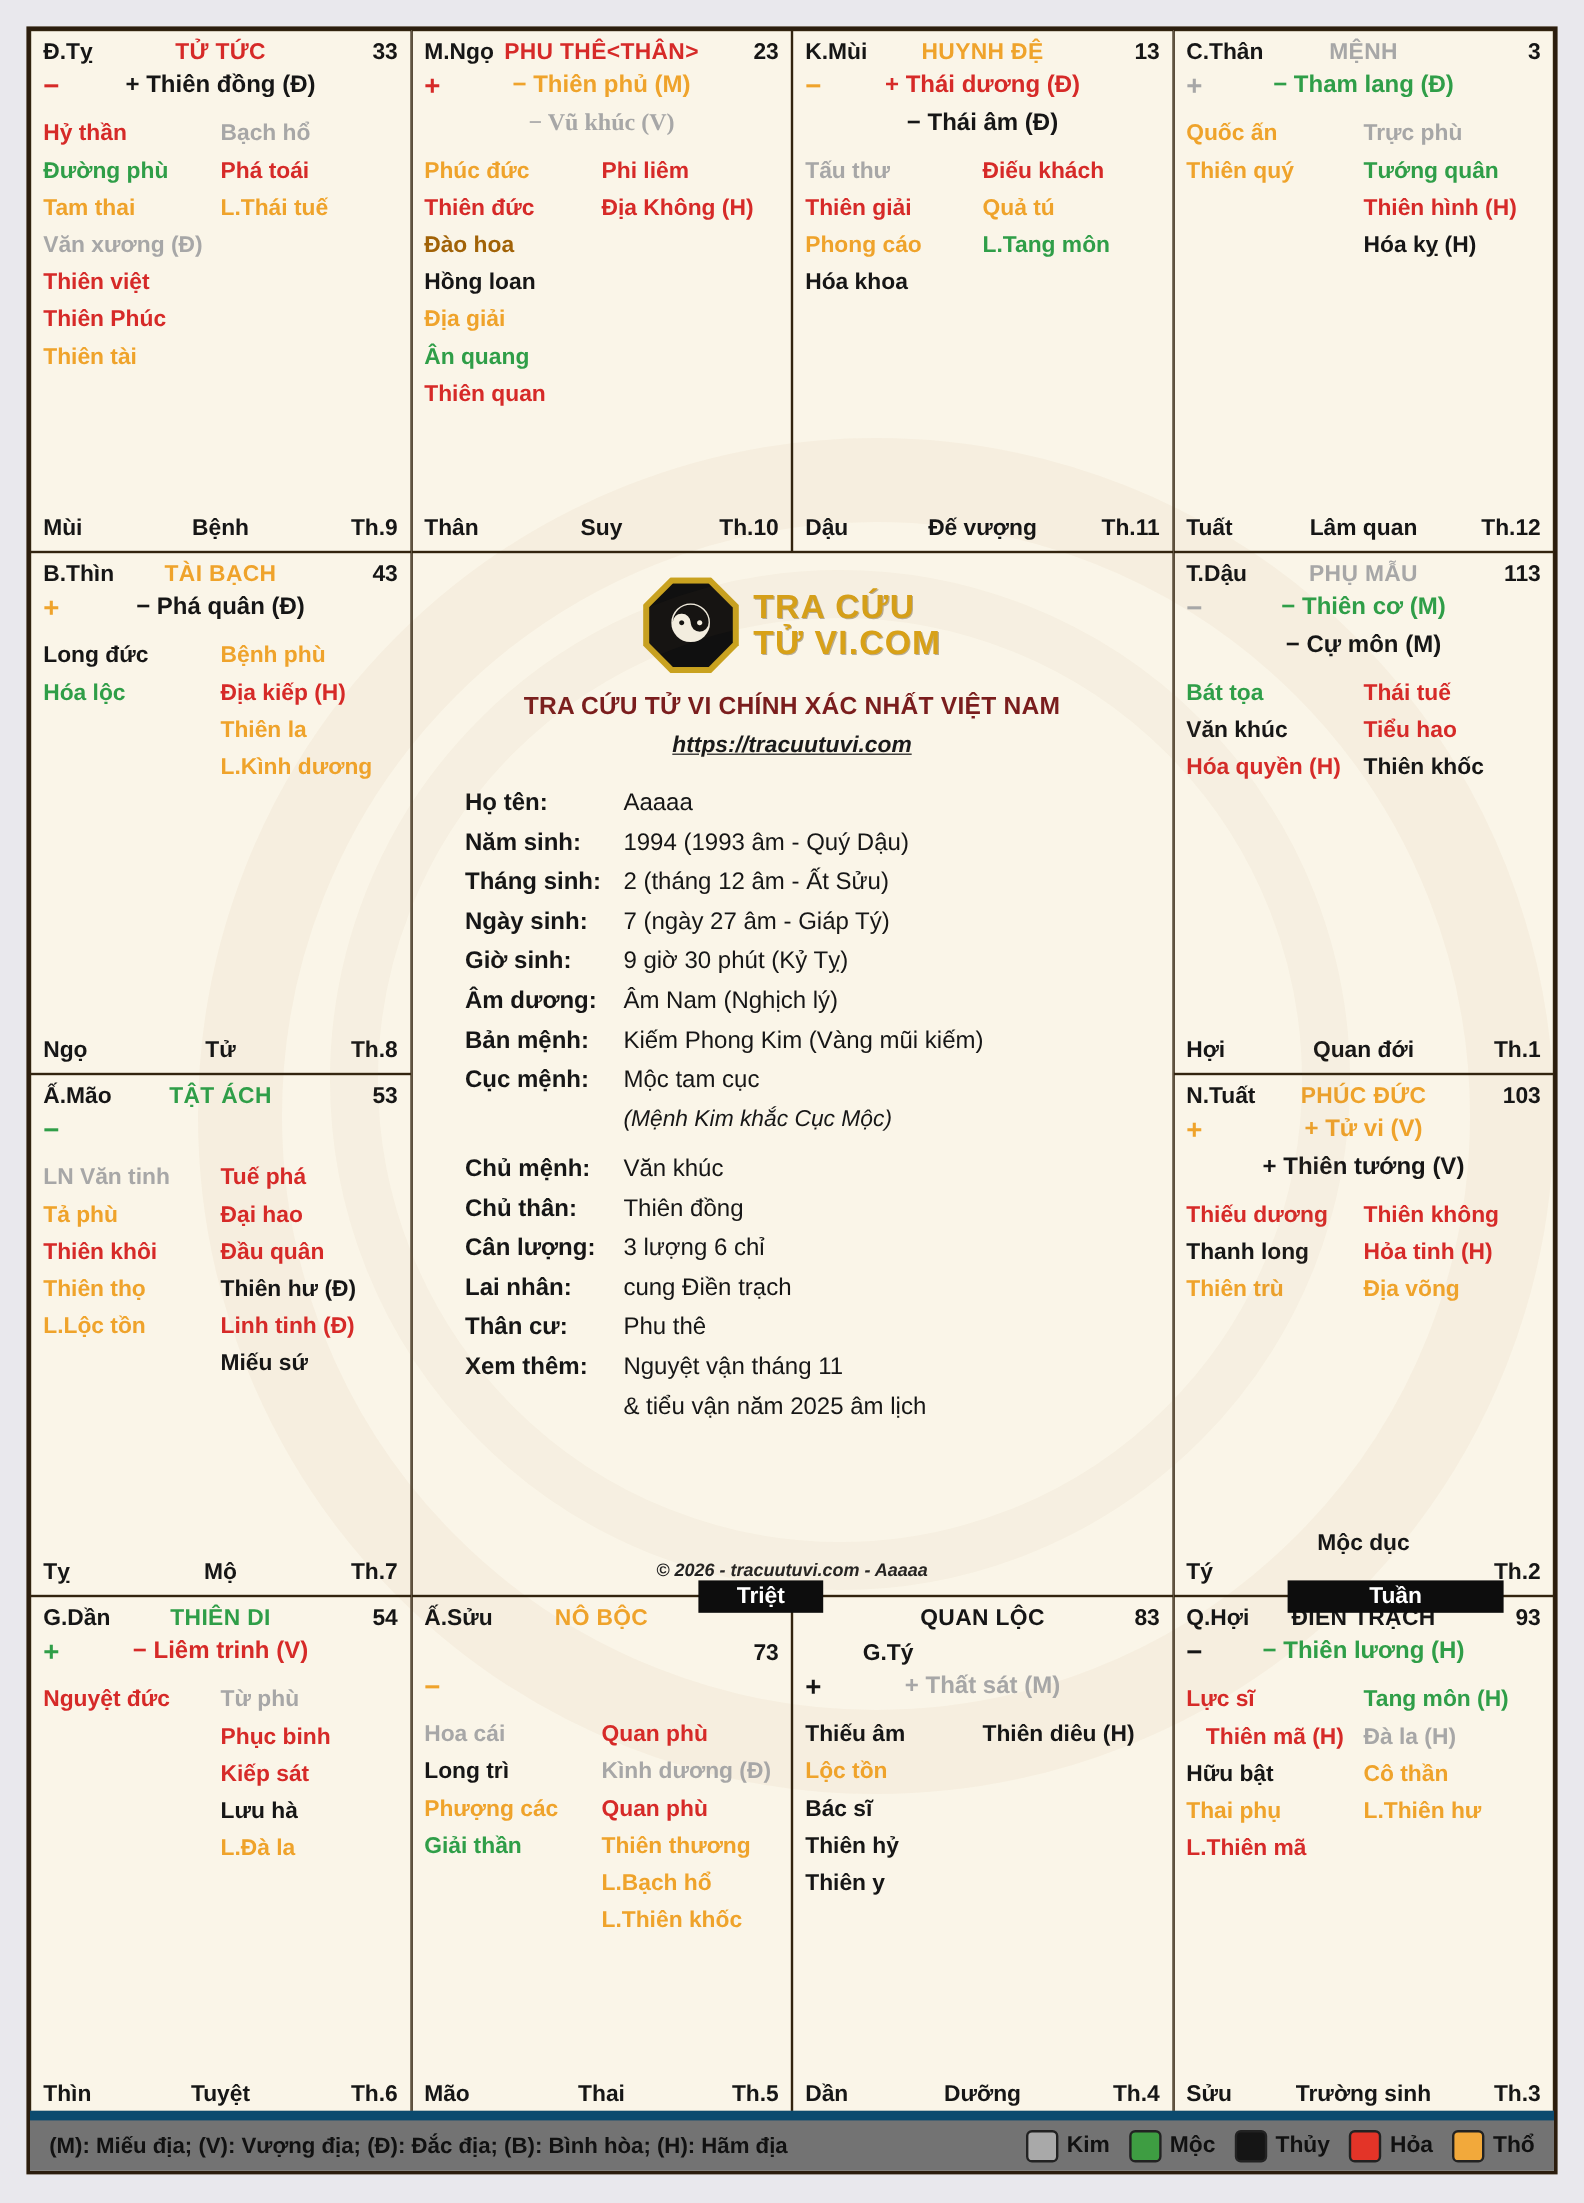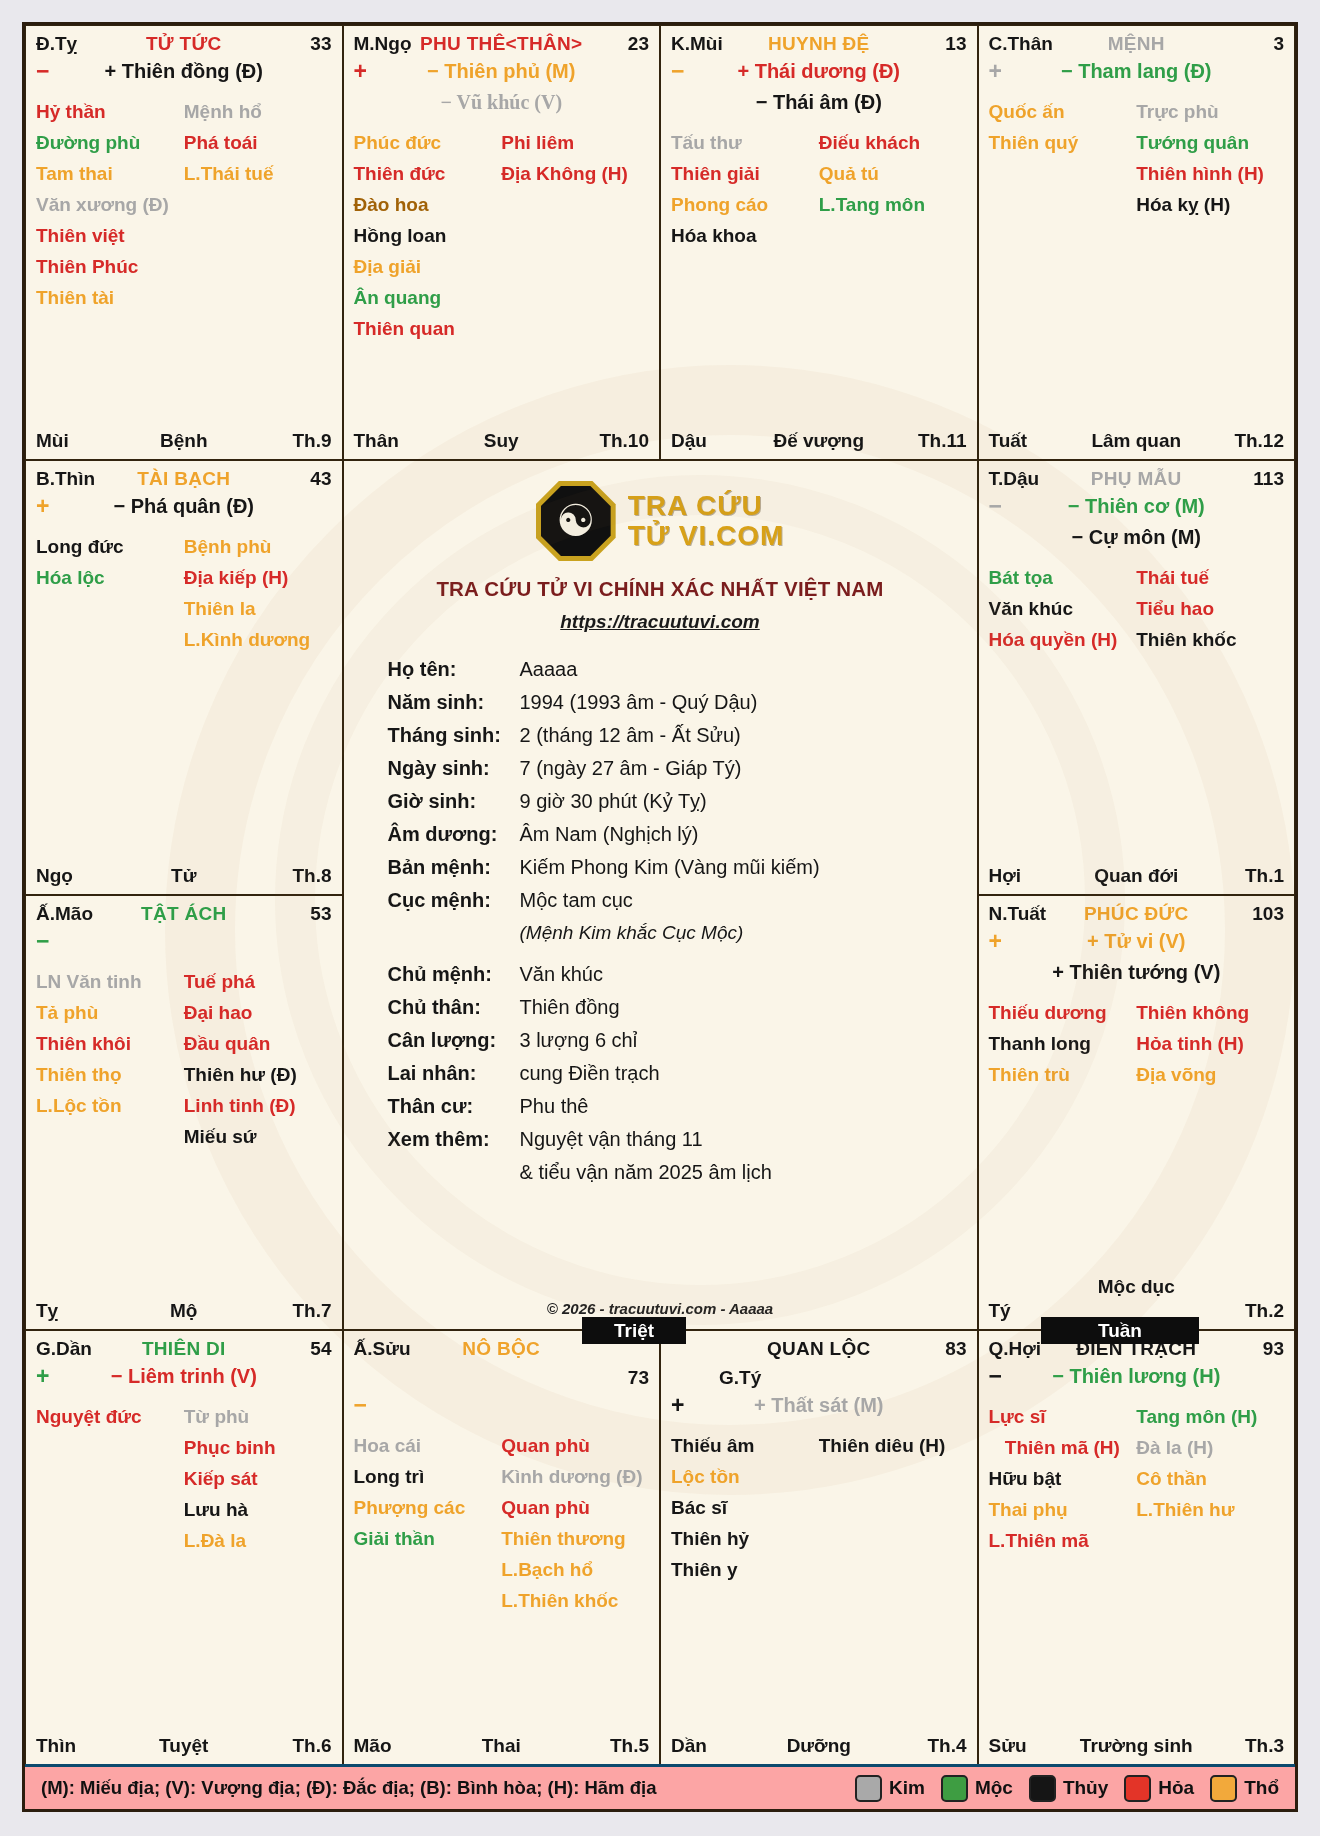--- a/index.html
+++ b/index.html
@@ -27,43 +27,43 @@
   .cols li{height:31px;line-height:31px;font-weight:700;font-size:19px;white-space:nowrap;}
   .pfooter{position:absolute;left:10px;right:10px;bottom:7px;height:24px;
     font-weight:700;font-size:19px;color:#161616;}
   .fb{position:absolute;left:0;bottom:0;}
   .fs{position:absolute;left:0;right:0;bottom:0;text-align:center;}
   .fs.up{transform:translateY(-24px);}
   .fth{position:absolute;right:0;bottom:0;}
   .badge{position:absolute;background:#0d0d0d;color:#ffffff;font-weight:700;font-size:19px;
     text-align:center;line-height:27px;z-index:6;}
   .badge-triet{left:557px;top:1292px;width:104px;height:27px;}
-  .badge-tuan{left:1016px;top:1292px;width:158px;height:27px;}
+  .badge-tuan{left:1048px;top:1292px;width:180px;height:27px;}
   
   .logo-row{display:flex;justify-content:center;align-items:center;gap:12px;margin-top:10px;}
   .octo-outer{width:80px;height:80px;background:#c9a21f;display:flex;align-items:center;justify-content:center;
     clip-path:polygon(29% 0,71% 0,100% 29%,100% 71%,71% 100%,29% 100%,0 71%,0 29%);}
   .octo-inner{width:70px;height:70px;background:#101010;display:flex;align-items:center;justify-content:center;
     clip-path:polygon(29% 0,71% 0,100% 29%,100% 71%,71% 100%,29% 100%,0 71%,0 29%);}
   .yy{color:#f7f3e6;font-size:44px;line-height:1;font-family:"DejaVu Sans",sans-serif;}
   .logo-text{color:#d8a117;font-weight:700;font-size:28px;line-height:1.08;letter-spacing:1px;
     text-shadow:1px 1px 0 rgba(60,40,0,.35);}
   .c-title{text-align:center;color:#7a1d1d;font-weight:700;font-size:20.5px;margin-top:16px;letter-spacing:.2px;}
   .c-url{text-align:center;margin-top:10px;font-weight:700;font-size:19px;}
   .c-url a{color:#1a1a1a;text-decoration:underline;font-style:italic;}
   .c-info{margin-top:20px;padding-left:24px;font-size:20px;color:#161616;}
   .c-info .row{display:flex;line-height:33px;}
   .c-info .lab{width:132px;font-weight:700;flex:none;}
   .c-info .note{padding-left:132px;line-height:31px;font-style:italic;font-size:19px;margin-bottom:10px;}
   .c-info .val2{padding-left:132px;line-height:33px;}
   .c-copy{position:absolute;left:0;right:0;bottom:12px;text-align:center;
     font-size:15px;font-weight:700;font-style:italic;color:#222222;}
   
-  .legend{position:absolute;left:0;right:0;bottom:0;height:42px;border-top:3px solid #0c4a6e;
-    display:flex;align-items:center;justify-content:space-between;padding:0 16px;background:#fca5a5;}
+  .legend{position:absolute;left:0;right:0;bottom:0;height:42px;border-top:8px solid #0c4a6e;
+    display:flex;align-items:center;justify-content:space-between;padding:0 16px;background:#737373;}
   .legend-text{font-weight:700;font-size:18.5px;color:#111111;}
   .legend-swatches{display:flex;align-items:center;gap:16px;}
   .sw-item{display:flex;align-items:center;gap:7px;font-weight:700;font-size:19px;color:#111111;}
   .sw{width:23px;height:23px;border:2px solid #222222;border-radius:5px;}
 </style>
 </head>
 <body>
 
 <div class="board">
   <div class="grid">
@@ -81,21 +81,21 @@
           <ul>
             <li style="color: rgb(214, 42, 40);">Hỷ thần</li>
             <li style="color: rgb(47, 158, 72);">Đường phù</li>
             <li style="color: rgb(239, 163, 43);">Tam thai</li>
             <li style="color: rgb(167, 167, 167);">Văn xương (Đ)</li>
             <li style="color: rgb(214, 42, 40);">Thiên việt</li>
             <li style="color: rgb(214, 42, 40);">Thiên Phúc</li>
             <li style="color: rgb(239, 163, 43);">Thiên tài</li>
           </ul>
           <ul>
-            <li style="color: rgb(167, 167, 167);">Mệnh hổ</li>
+            <li style="color: rgb(167, 167, 167);">Bạch hổ</li>
             <li style="color: rgb(214, 42, 40);">Phá toái</li>
             <li style="color: rgb(239, 163, 43);">L.Thái tuế</li>
           </ul>
         </div>
         <div class="pfooter">
           <span class="fb" style="color: rgb(22, 22, 22);">Mùi</span>
           <span class="fs" style="color: rgb(22, 22, 22);">Bệnh</span>
           <span class="fth" style="color: rgb(22, 22, 22);">Th.9</span>
         </div>
       </div>

